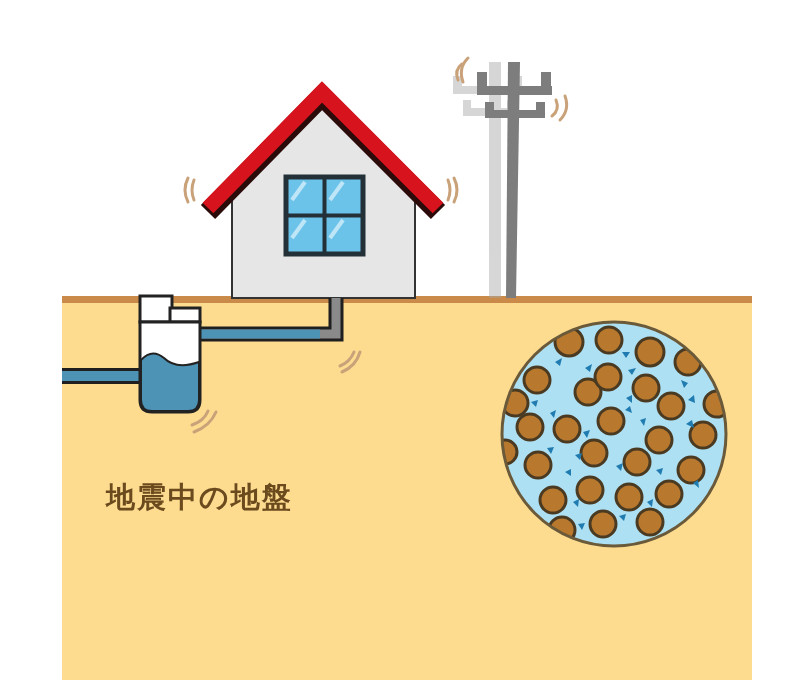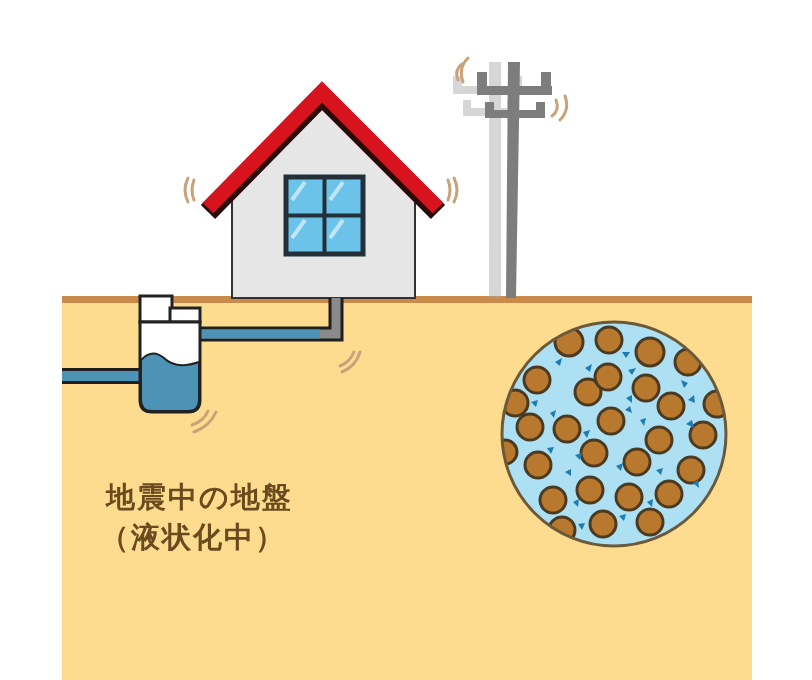--- a/index.html
+++ b/index.html
@@ -161,14 +161,13 @@
         <polygon points="573,502 579,499 578,507"></polygon>
         <polygon points="647,502 653,499 652,507"></polygon>
         <polygon points="619,516 626,514 624,521"></polygon>
         <polygon points="578,524 585,523 582,530"></polygon>
       </g>
       <circle cx="614" cy="434" r="112" fill="none" stroke="#6b5a3a" stroke-width="3"></circle>
     </g>
   </svg>
 
   <div class="label" id="label-line1">地震中の地盤</div>
-  <div class="label" id="label-line2">（液状化中）</div>
 </div>
 
 </body></html>

